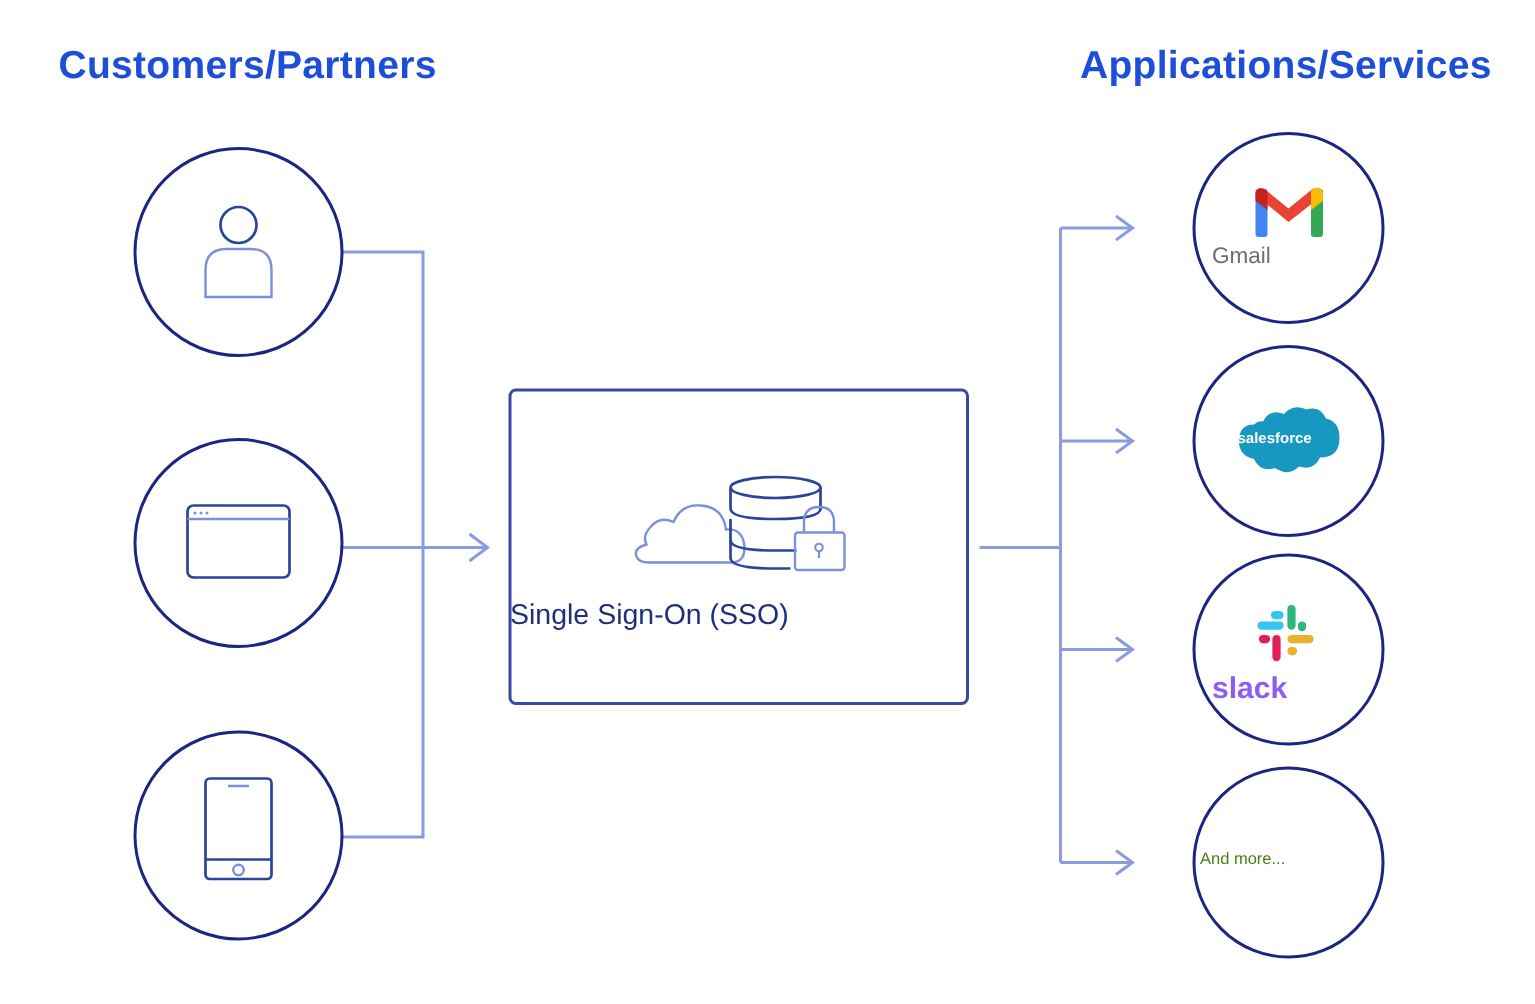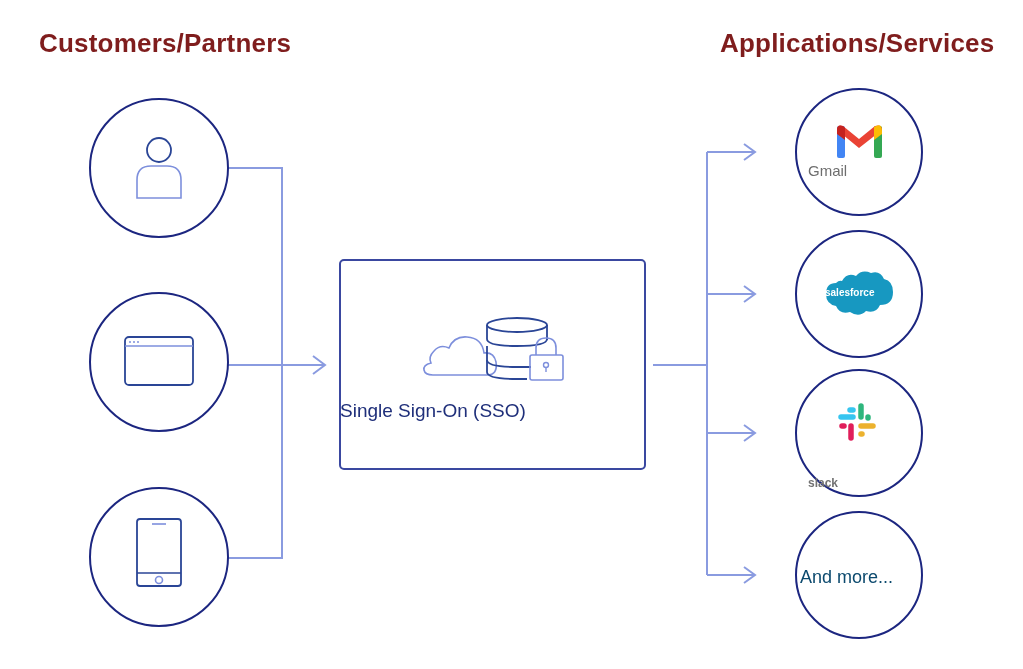--- a/index.html
+++ b/index.html
@@ -1,33 +1,33 @@
 <!DOCTYPE html>
 <html><head>
   <meta charset="utf-8">
   <style>
     html, body { margin: 0; padding: 0; background: #ffffff; }
     body { width: 1023px; height: 669px; position: relative; overflow: hidden;
            font-family: "Liberation Sans", "DejaVu Sans", sans-serif; }
     .heading { position: absolute; top: 28px; font-size: 26px; font-weight: bold;
-               color: #7f1d1d; letter-spacing: 0.2px; margin: 0; }
+               color: #1d4ed8; letter-spacing: 0.2px; margin: 0; }
     #h-left { left: 39px; }
     #h-right { left: 720px; }
     svg#diagram { position: absolute; left: 0; top: 0; }
     .node-circle { fill: #ffffff; stroke: #1c2680; stroke-width: 2; }
     .conn { fill: none; stroke: #8a9be0; stroke-width: 2; }
     .icon-light { fill: none; stroke: #7d8fdc; stroke-width: 1.6; }
     .icon-dark { fill: none; stroke: #2a4596; stroke-width: 1.8; }
     .sso-box { fill: #ffffff; stroke: #3a48a0; stroke-width: 2; }
     .label { position: absolute; color: #1c2680; }
     #sso-label { left: 340px; top: 400px; width: 305px; font-size: 19px; color: #1f2f7a; }
     #gmail-label { left: 808px; top: 162px; width: 110px; font-size: 15px; color: #6e6e6e; }
     #sf-label { left: 825px; top: 287px; width: 76px; font-size: 10px; color: #ffffff; font-weight: bold; }
-    #slack-label { left: 808px; top: 476px; width: 110px; font-size: 12px; font-weight: bold; color: #737373; }
-    #more-label { left: 800px; top: 567px; width: 125px; font-size: 18px; color: #0c4a6e; }
+    #slack-label { left: 808px; top: 448px; width: 110px; font-size: 20px; font-weight: bold; color: #8b5cf6; }
+    #more-label { left: 800px; top: 567px; width: 125px; font-size: 11px; color: #4d7c0f; }
   </style>
 </head>
 <body>
 
 <h1 id="h-left" class="heading">Customers/Partners</h1>
 <h1 id="h-right" class="heading">Applications/Services</h1>
 
 <svg id="diagram" width="1023" height="669" viewBox="0 0 1023 669">
 
   <g>

